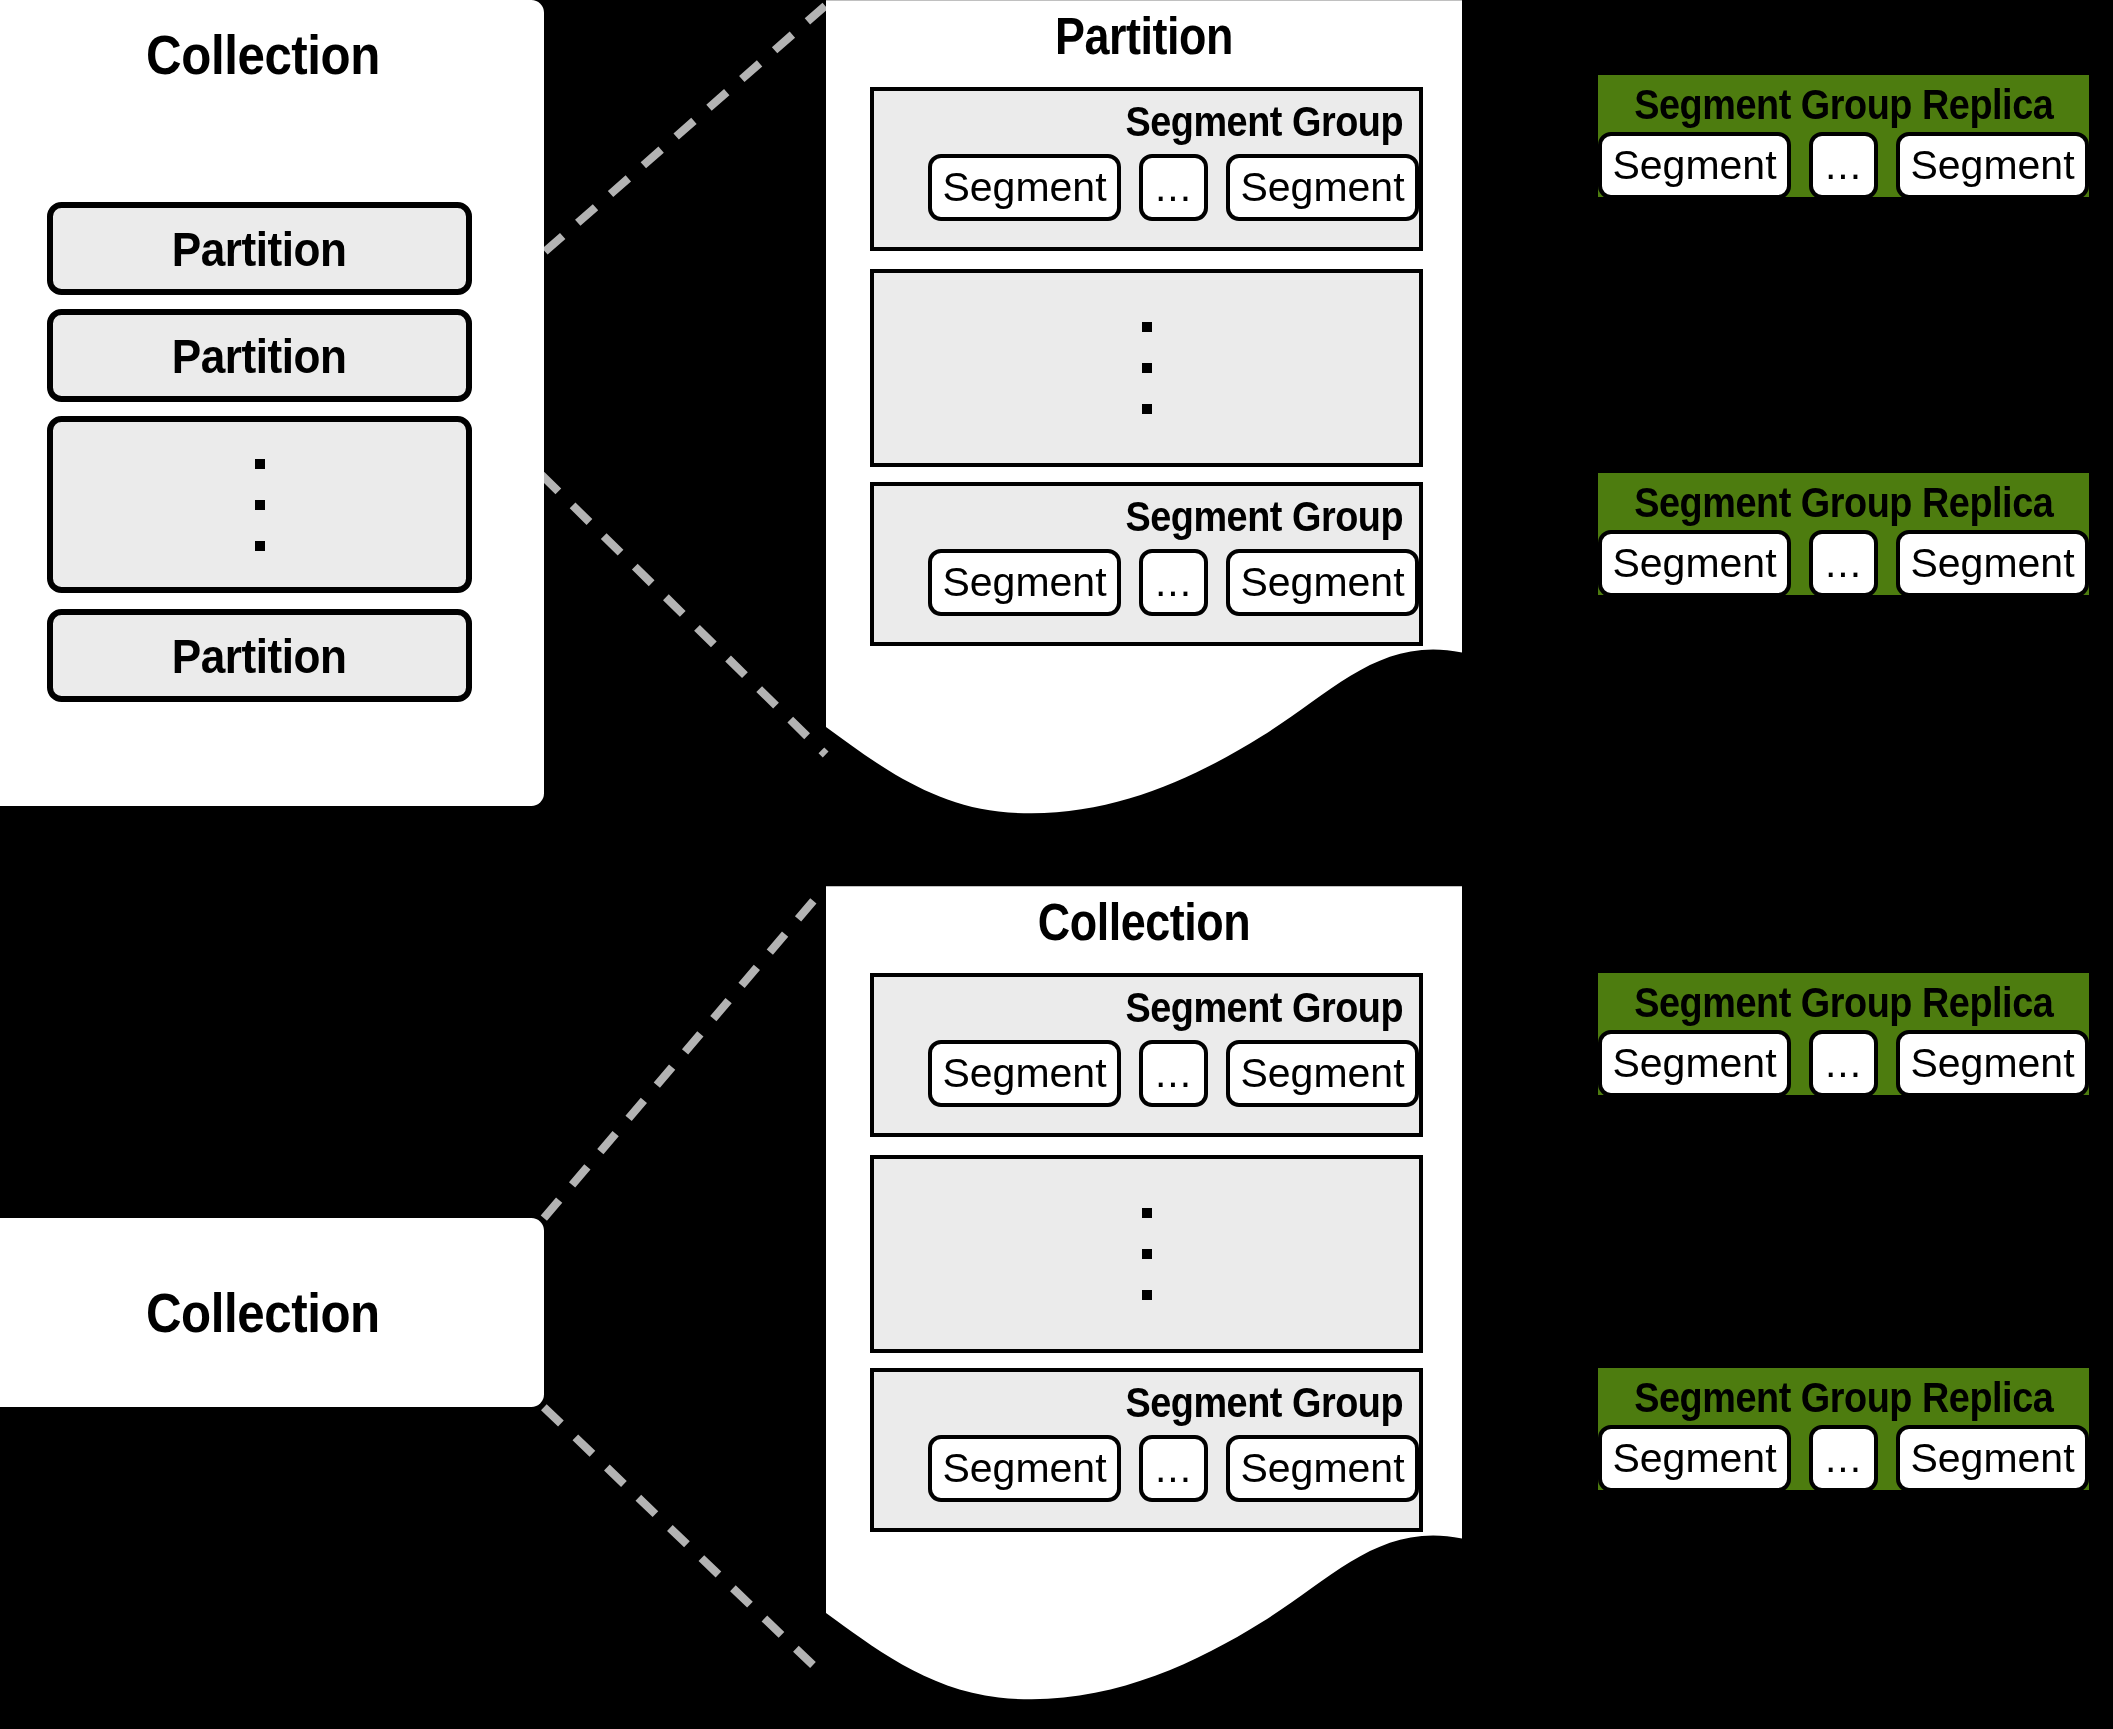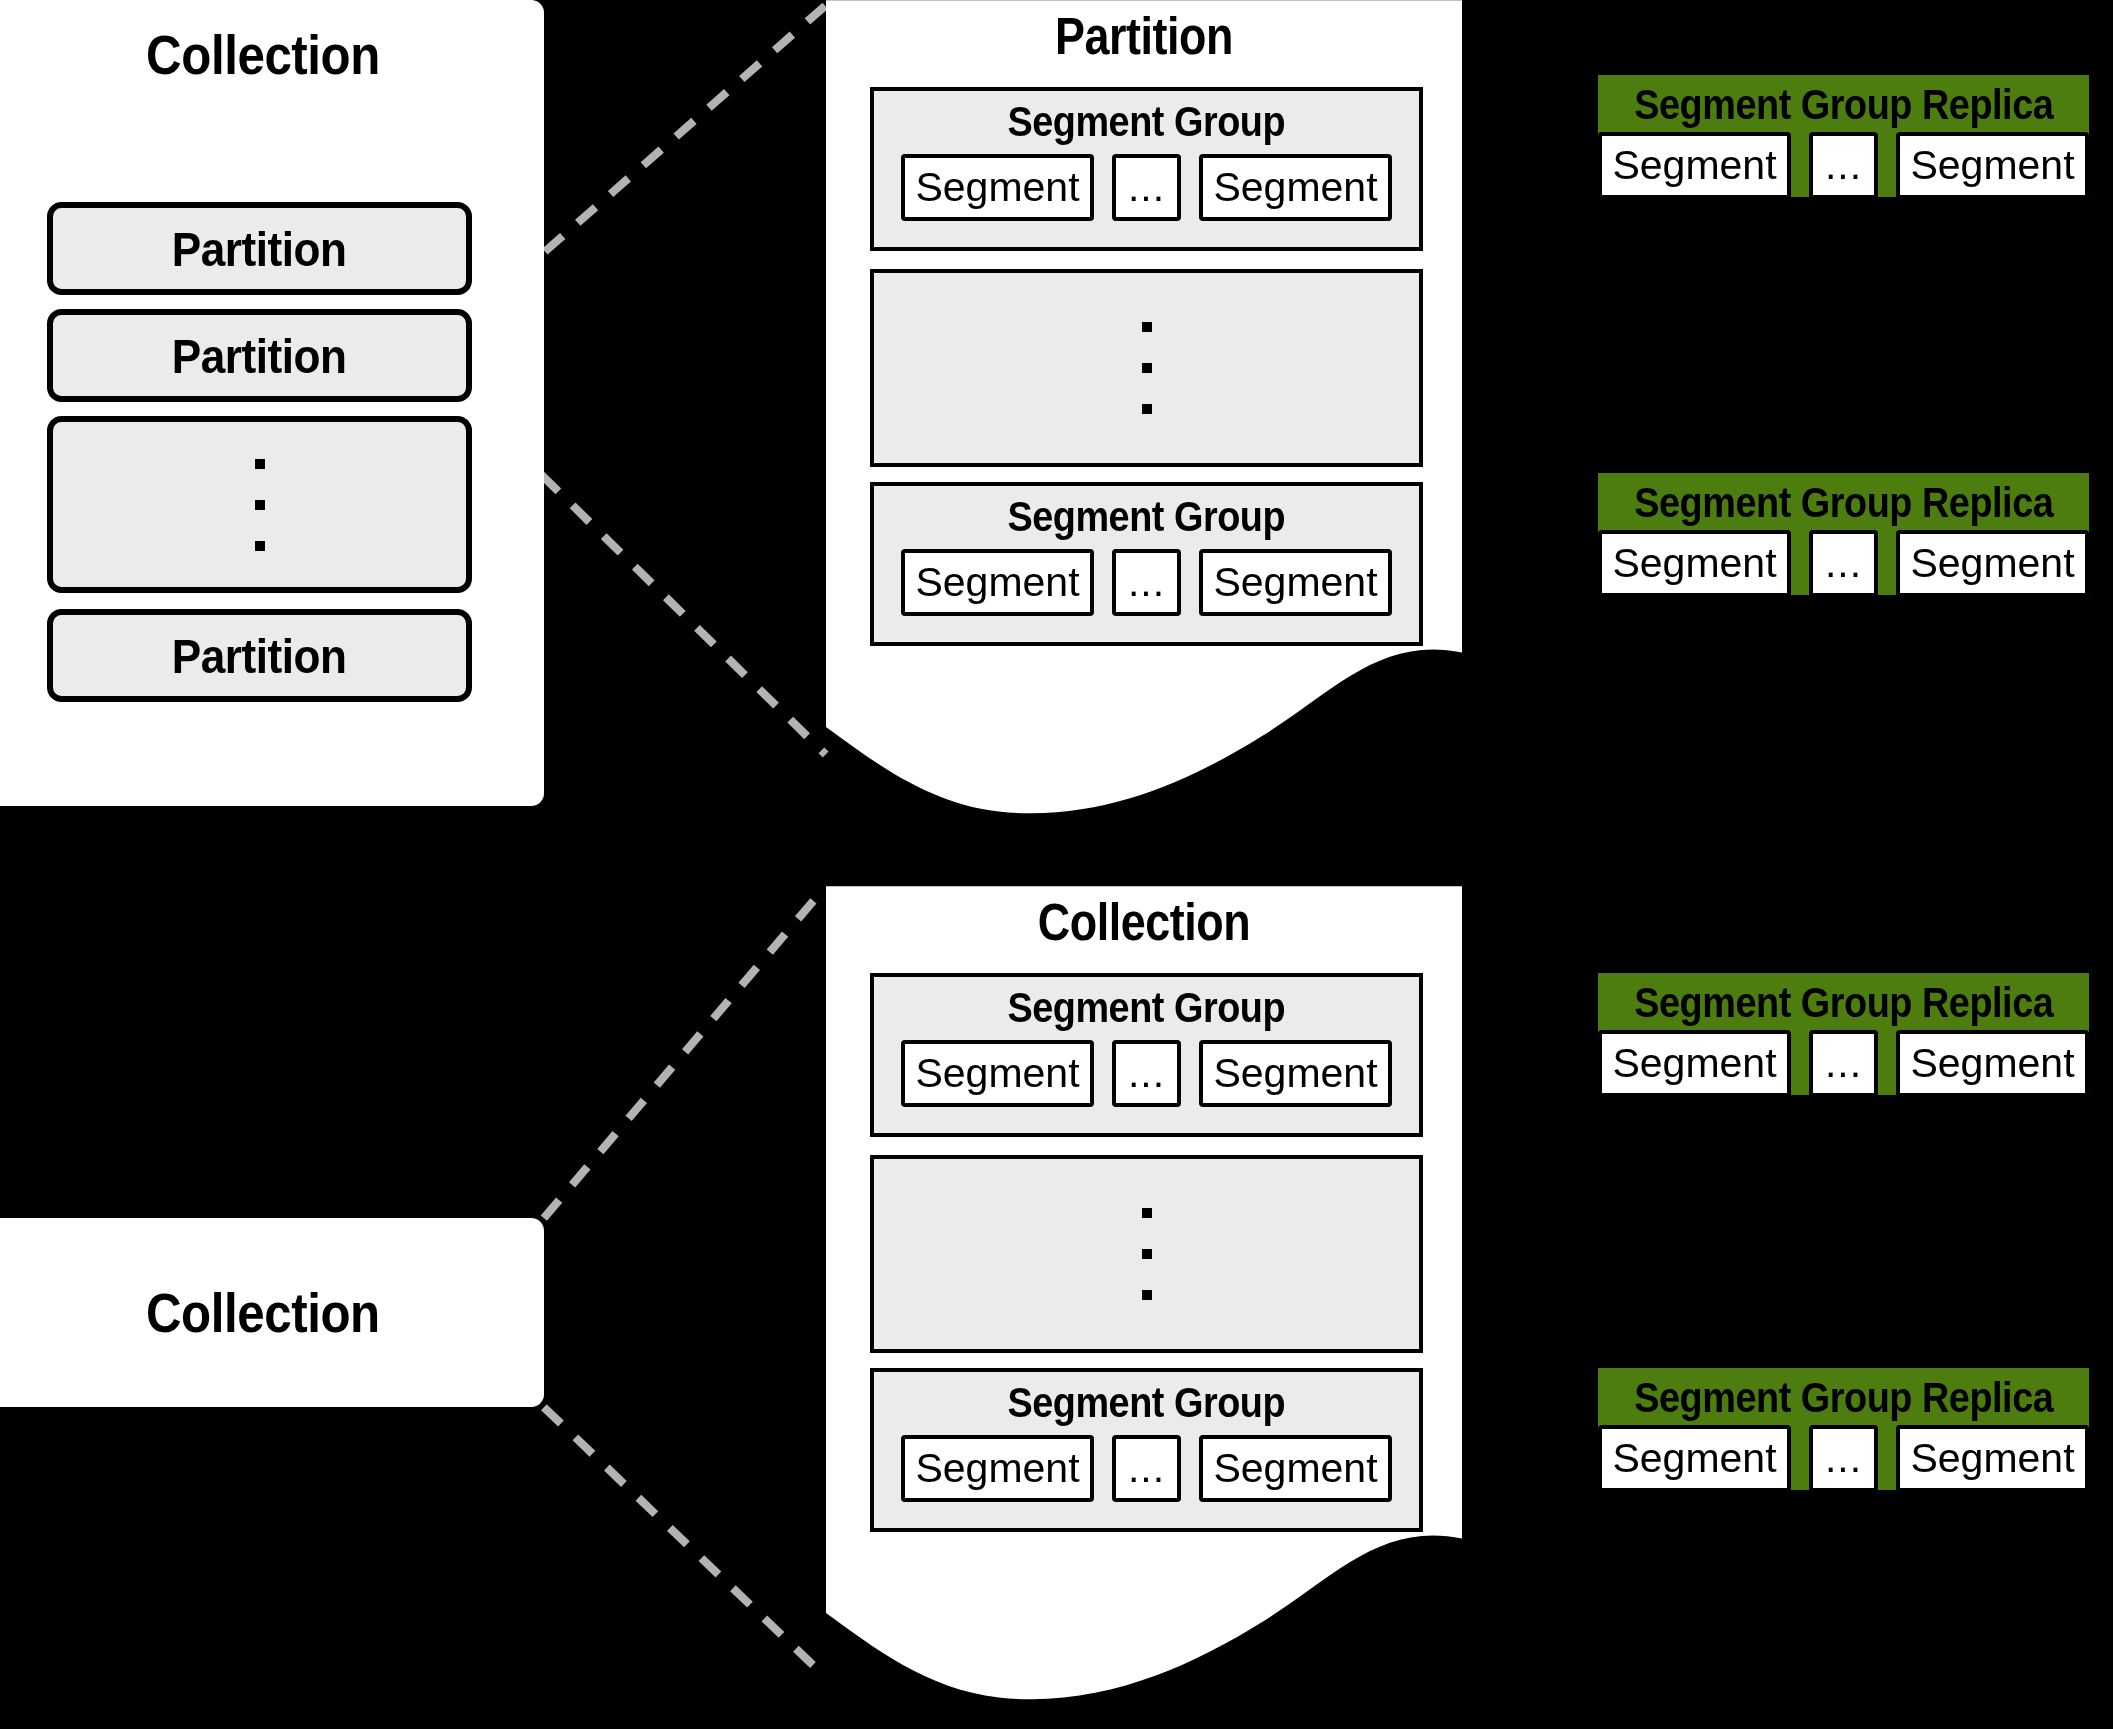--- a/index.html
+++ b/index.html
@@ -94,41 +94,41 @@
   }
 
   
   .seg-group {
     position: absolute;
     background: #ebebeb;
     border: 4.5px solid #000000;
     box-sizing: border-box;
     display: flex;
     flex-direction: column;
-    align-items: center;
+    align-items: flex-end;
   }
   .seg-group-title {
     font-weight: bold;
     font-size: 42px;
     color: #000000;
     transform: scaleX(0.9);
     letter-spacing: -0.5px;
     margin-top: 7.3px;
   }
   .seg-row {
     display: flex;
     align-items: center;
     justify-content: center;
     gap: 18px;
     margin-top: 7.3px;
   }
   .seg-box {
     background: #ffffff;
     border: 4.5px solid #000000;
-    border-radius: 4px;
+    border-radius: 13px;
     box-sizing: border-box;
     display: flex;
     align-items: center;
     justify-content: center;
     font-size: 41px;
     color: #000000;
     font-weight: normal;
     height: 67px;
     padding: 0 11px;
     white-space: nowrap;

